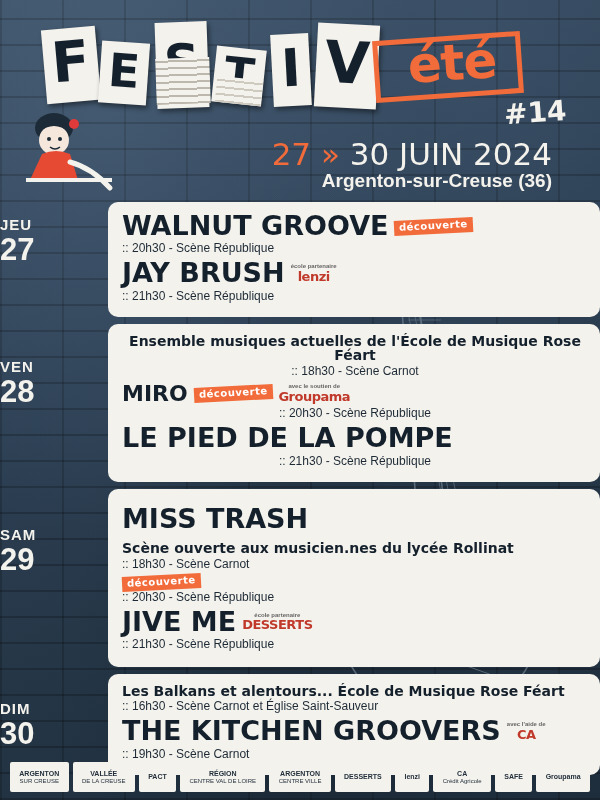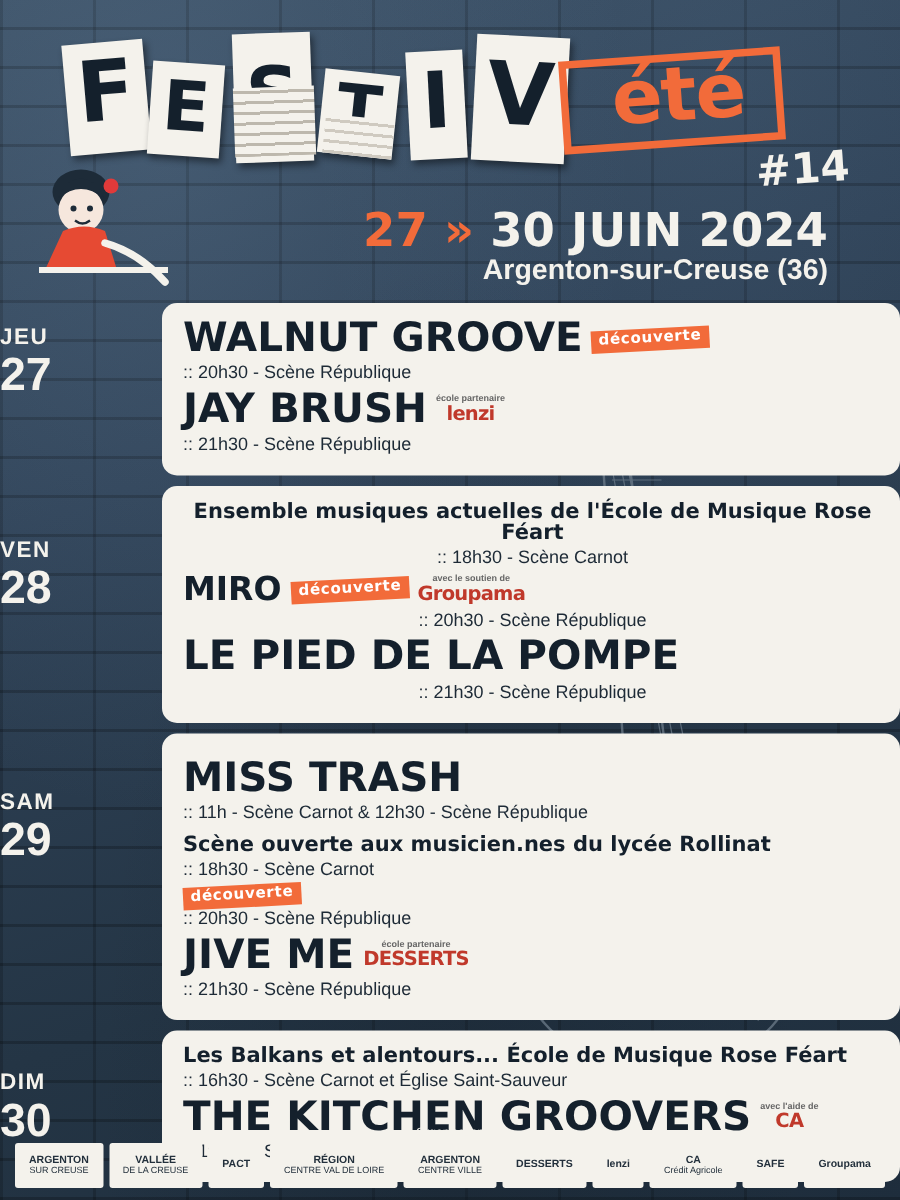--- a/index.html
+++ b/index.html
@@ -73,21 +73,21 @@
     font-weight: bold;
     font-size: 28px;
     color: #f4f2ec;
     transform: rotate(-4deg);
   }
   .dates {
     position: absolute;
     top: 136px; right: 48px;
     text-align: right;
     font-family: "DejaVu Sans", sans-serif;
-    font-weight: bold;
+    font-weight: normal;
     font-size: 31px;
     color: #f4f2ec;
     letter-spacing: 0px;
     white-space: nowrap;
   }
   .dates .hl { color: #f26b3a; }
   .place {
     position: absolute;
     top: 170px; right: 48px;
     text-align: right;
@@ -348,21 +348,20 @@
     <div class="day-row">
       <div class="day-tab" style="padding-top:37px;">
         <div class="dname">SAM</div>
         <div class="dnum">29</div>
       </div>
       <div class="day-body" style="min-height:178px; padding-top:16px;">
         <div class="act" style="margin-bottom:8px;">
           <div class="act-name big">
             <span>MISS TRASH</span>
           </div>
-          <div class="act-info">:: 11h - Scène Carnot  &amp;  12h30 - Scène République</div>
         </div>
         <div class="act">
           <div class="act-name small">
             <span>Scène ouverte aux musicien.nes du lycée Rollinat</span>
           </div>
           <div class="act-info">:: 18h30 - Scène Carnot</div>
         </div>
         <div class="act">
           <div class="act-name med">
             <span class="badge-decouv">découverte</span>

